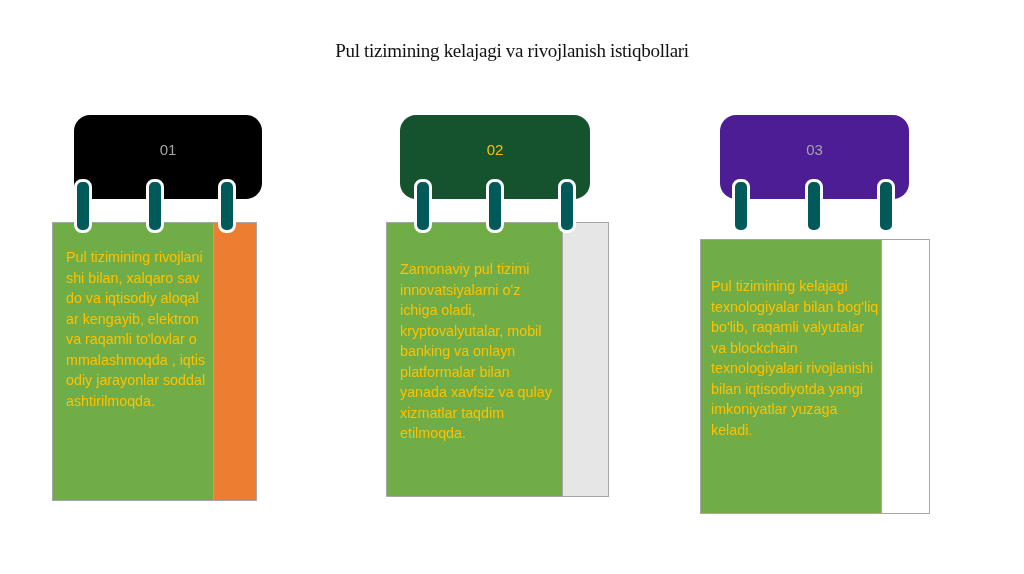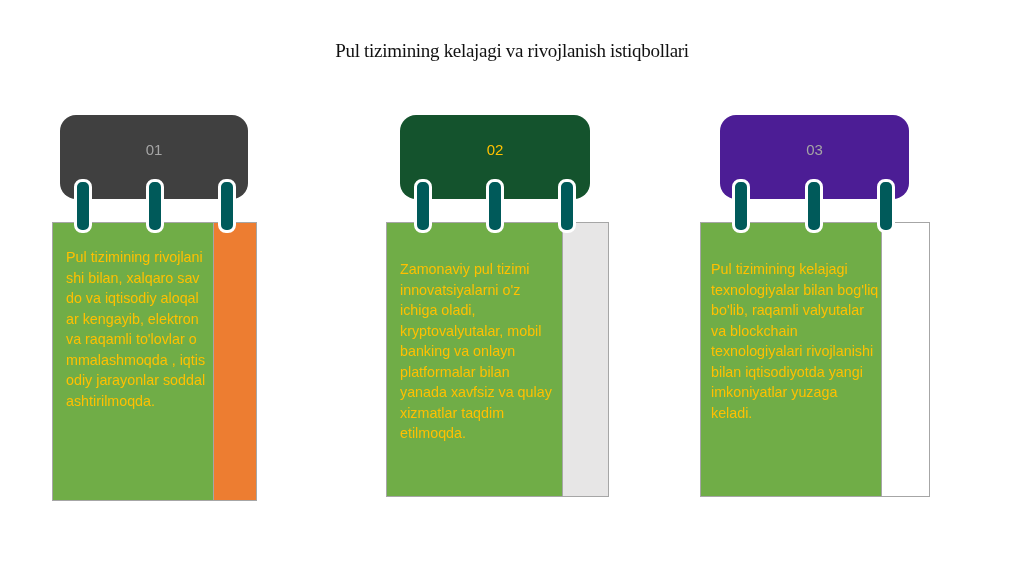--- a/index.html
+++ b/index.html
@@ -11,21 +11,21 @@
   .card-body { position:absolute; left:0; top:0; bottom:0; background:#70ad47; border-right:1px solid #a6a6a6; box-sizing:border-box; }
   .card-strip { position:absolute; top:0; bottom:0; right:0; }
   .card-text { position:absolute; color:#ffc000; font-size:14.3px; line-height:20.5px; }
   .ring { position:absolute; width:12px; top:179px; height:48px; border-radius:8px; background:#005a5a; border:3px solid #ffffff; box-sizing:content-box; }
 </style>
 </head>
 <body>
 
 <div class="title">Pul tizimining kelajagi va rivojlanish istiqbollari</div>
 
-<div class="tab" style="left:60px; width:188px; background:#404040;">
+<div class="tab" style="left:74px; width:188px; background:#000000;">
   <div class="tab-num" style="color:#a5a5a5;">01</div>
 </div>
 <div class="card" style="left:52px; width:205px; height:279px;padding-left:24px;">
   <div class="card-strip" style="width:44px; background:#ED7D31;"></div>
   <div class="card-body" style="width:161px;">
     <div class="card-text" style="left:13px; top:24px; width:140px; word-break:break-all;">Pul tizimining rivojlanishi bilan, xalqaro savdo va iqtisodiy aloqalar kengayib, elektron va raqamli to'lovlar ommalashmoqda , iqtisodiy jarayonlar soddalashtirilmoqda.</div>
   </div>
 </div>
 <div class="ring" style="left:74px;"></div>
 <div class="ring" style="left:146px;"></div>
@@ -40,21 +40,21 @@
     <div class="card-text" style="left:13px; top:36px; width:160px;">Zamonaviy pul tizimi innovatsiyalarni o'z ichiga oladi, kryptovalyutalar, mobil banking va onlayn platformalar bilan yanada xavfsiz va qulay xizmatlar taqdim etilmoqda.</div>
   </div>
 </div>
 <div class="ring" style="left:414px;"></div>
 <div class="ring" style="left:486px;"></div>
 <div class="ring" style="left:558px;"></div>
 
 <div class="tab" style="left:720px; width:189px; background:#4c1d95;">
   <div class="tab-num" style="color:#a5a5a5;">03</div>
 </div>
-<div class="card" style="left:700px; width:230px; height:275px;">
+<div class="card" style="left:700px; width:230px; height:275px;margin-top:17px;">
   <div class="card-strip" style="width:49px; background:#ffffff;"></div>
   <div class="card-body" style="width:181px;">
     <div class="card-text" style="left:10px; top:36px; width:168px;">Pul tizimining kelajagi texnologiyalar bilan bog'liq bo'lib, raqamli valyutalar va blockchain texnologiyalari rivojlanishi bilan iqtisodiyotda yangi imkoniyatlar yuzaga keladi.</div>
   </div>
 </div>
 <div class="ring" style="left:732px;"></div>
 <div class="ring" style="left:805px;"></div>
 <div class="ring" style="left:877px;"></div>
 
 </body></html>

